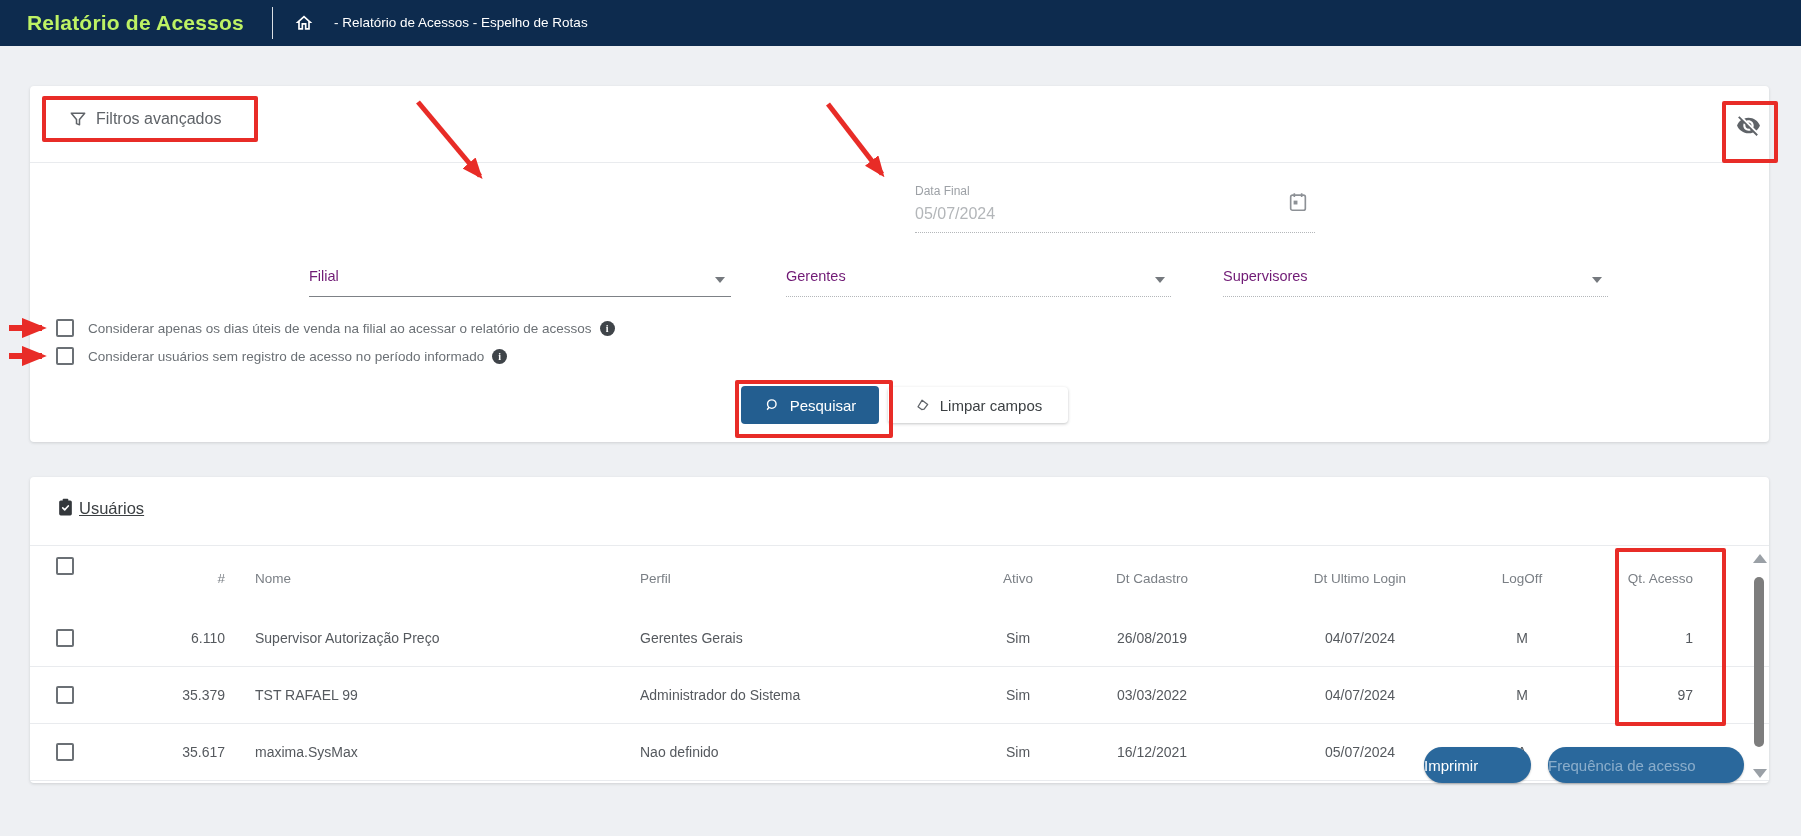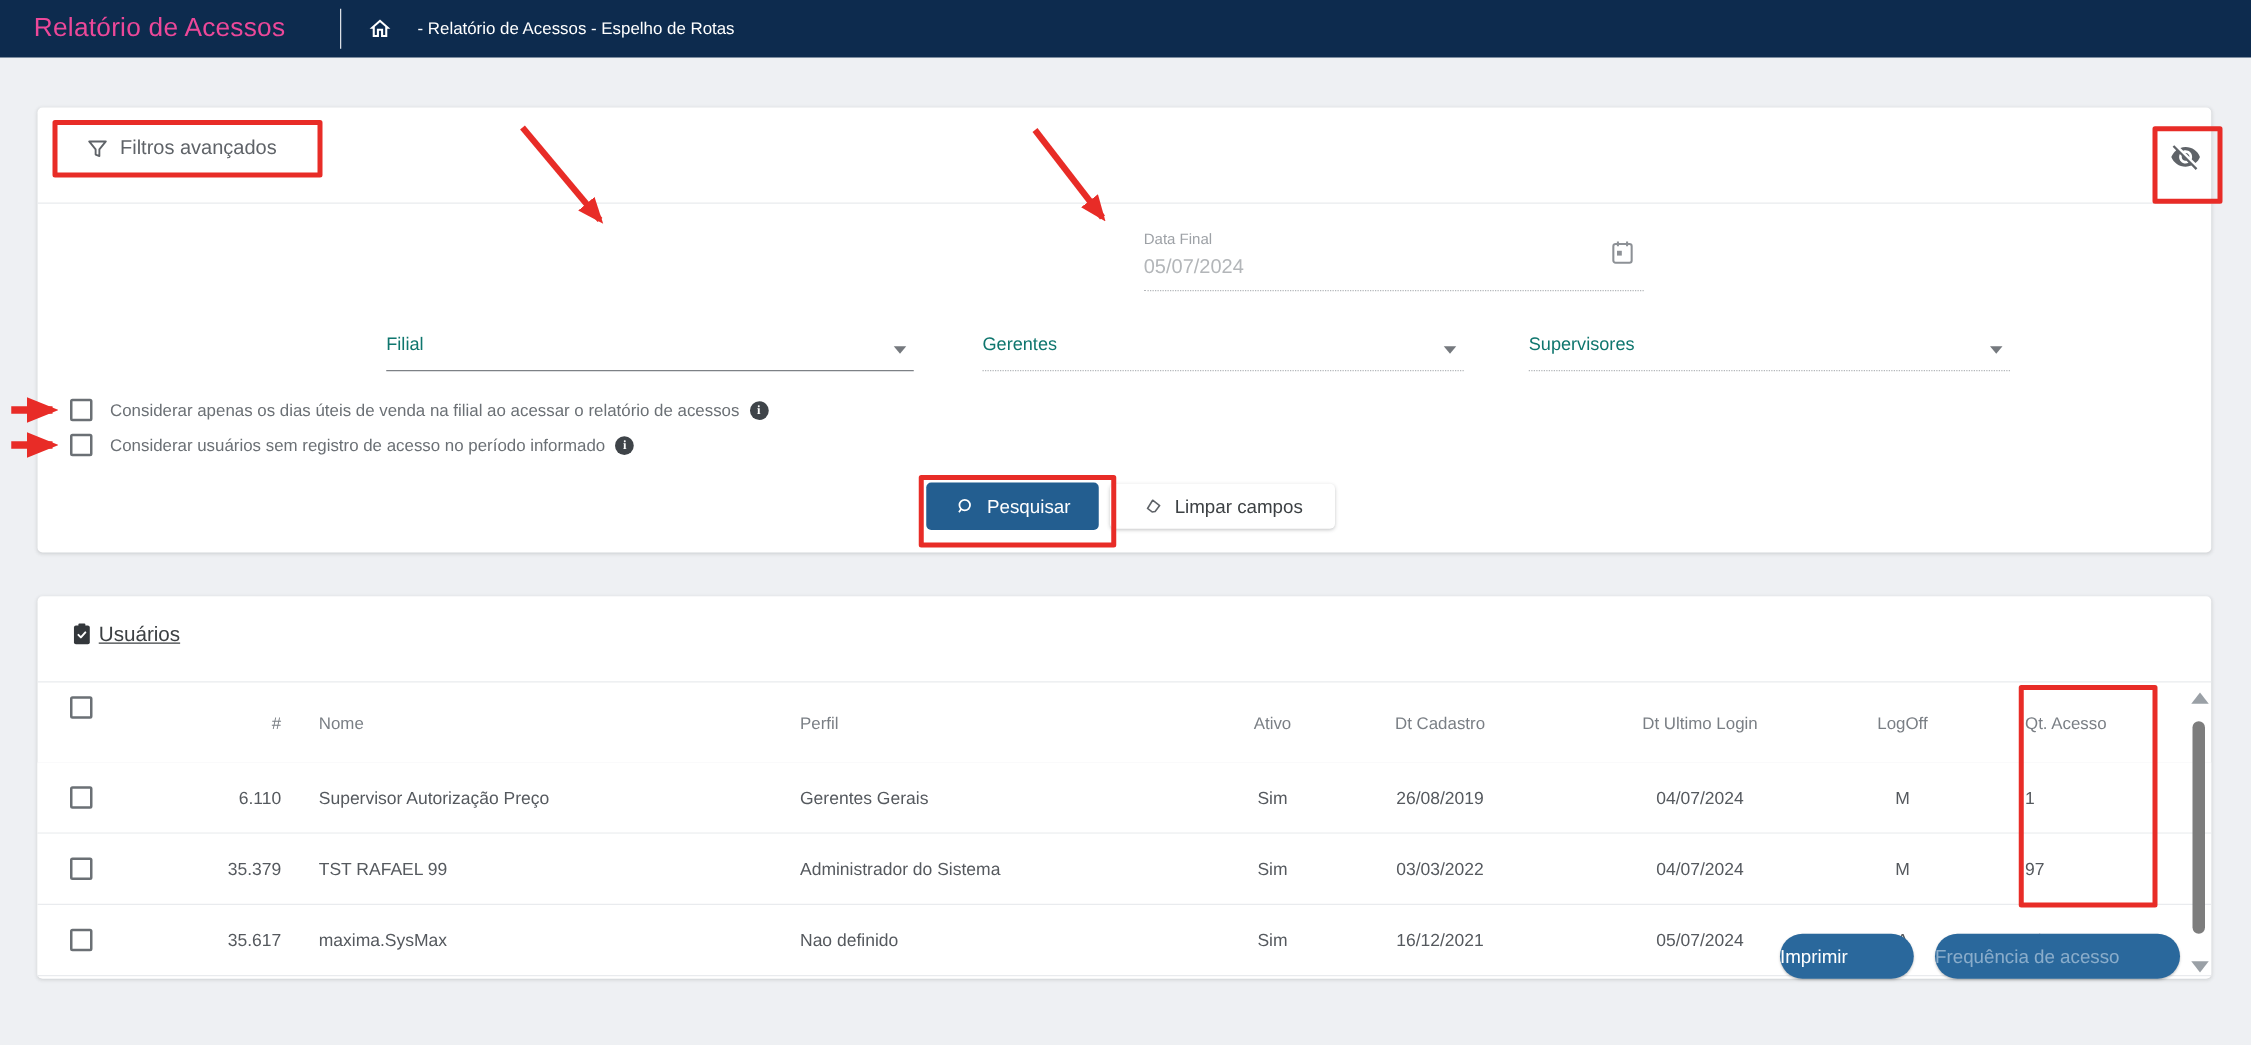--- a/index.html
+++ b/index.html
@@ -6,21 +6,21 @@
   body{
     width:1801px;height:836px;position:relative;overflow:hidden;
     background:#eef0f3;
     font-family:"Liberation Sans","DejaVu Sans",sans-serif;
     -webkit-font-smoothing:antialiased;
   }
   .abs{position:absolute;}
 
   
   .navbar{left:0;top:0;width:1801px;height:46px;background:#0d2b4e;}
-  .nav-title{left:27px;top:11px;color:#ec4899;font-size:21px;font-weight:normal;letter-spacing:.2px;}
+  .nav-title{left:27px;top:11px;color:#bef264;font-size:21px;font-weight:bold;letter-spacing:.2px;}
   .nav-divider{left:272px;top:7px;width:1px;height:32px;background:rgba(255,255,255,.85);}
   .nav-home{left:294px;top:13px;width:20px;height:20px;color:#fff;}
   .nav-breadcrumb{left:334px;top:15px;color:#fff;font-size:13.5px;}
 
   
   .card{background:#fff;border-radius:4px;box-shadow:0 1px 3px rgba(60,64,67,.18);}
   .filter-card{left:30px;top:86px;width:1739px;height:356px;}
   .table-card{left:30px;top:477px;width:1739px;height:306px;}
 
   .section-divider{left:0;width:1739px;height:1px;background:#e9ebee;}
@@ -34,21 +34,21 @@
   .annot-rect{border:4px solid #e82c27;border-radius:2px;pointer-events:none;z-index:30;}
 
   
   .date-field{top:96px;height:50px;border-bottom:1px dotted #b4b7ba;}
   .field-label{display:block;font-size:12px;color:#9da1a6;padding-top:2px;}
   .field-value{display:block;font-size:16px;color:#b3b6b9;margin-top:7px;}
   .cal-icon{position:absolute;right:6px;top:9px;width:22px;height:22px;color:#8d9196;cursor:pointer;}
 
   
   .select-field{top:176px;height:34px;}
-  .select-label{font-size:14.5px;color:#0f766e;display:block;padding-top:6px;}
+  .select-label{font-size:14.5px;color:#701a75;display:block;padding-top:6px;}
   .select-underline-solid{border-bottom:1px solid #7d8186;}
   .select-underline-dotted{border-bottom:1px dotted #b4b7ba;}
   .caret{position:absolute;right:6px;top:15px;width:0;height:0;
     border-left:5px solid transparent;border-right:5px solid transparent;border-top:6px solid #75797e;}
 
   
   .cb{display:inline-block;width:18px;height:18px;border:2px solid #6b7075;border-radius:2px;background:#fff;box-sizing:border-box;cursor:pointer;}
   .check-row-label{font-size:13.5px;color:#6b7075;}
   .info-dot{display:inline-block;width:15px;height:15px;border-radius:50%;background:#3f4449;color:#fff;
     font-size:10px;font-weight:bold;text-align:center;line-height:15px;margin-left:7px;vertical-align:-2px;font-family:"Liberation Serif",serif;}
@@ -72,21 +72,21 @@
   .c-check{left:26px;}
   .thead .c-check{top:12px;}
   .trow .c-check{top:19px;transform:none;}
   .c-id{left:95px;width:100px;text-align:right;}
   .c-nome{left:225px;width:340px;}
   .c-perfil{left:610px;width:340px;}
   .c-ativo{left:918px;width:140px;text-align:center;}
   .c-cad{left:1042px;width:160px;text-align:center;}
   .c-login{left:1250px;width:160px;text-align:center;}
   .c-logoff{left:1432px;width:120px;text-align:center;}
-  .c-qt{left:1590px;width:120px;text-align:left;}
+  .c-qt{left:1543px;width:120px;text-align:right;}
 
   
   .vscroll{left:1721px;top:75px;width:16px;height:228px;position:absolute;}
   .scroll-up{position:absolute;left:2px;top:2px;width:0;height:0;
     border-left:7px solid transparent;border-right:7px solid transparent;border-bottom:9px solid #9aa0a6;cursor:pointer;}
   .scroll-thumb{position:absolute;left:3px;top:25px;width:10px;height:170px;background:#7d7d7d;border-radius:6px;cursor:pointer;}
   .scroll-down{position:absolute;left:2px;bottom:2px;width:0;height:0;
     border-left:7px solid transparent;border-right:7px solid transparent;border-top:9px solid #9aa0a6;cursor:pointer;}
 
   

